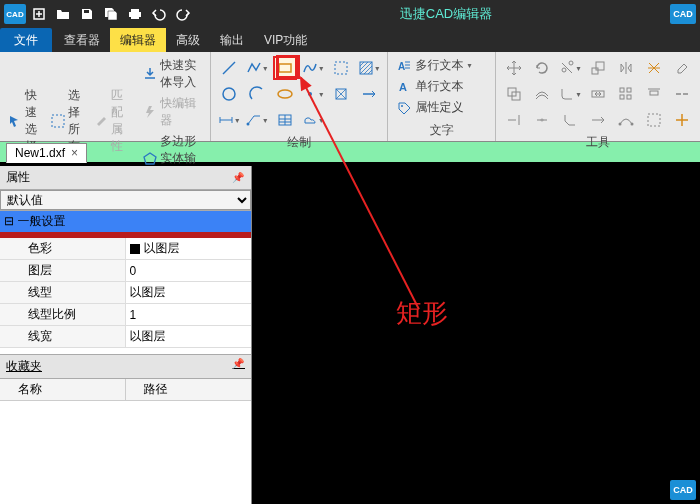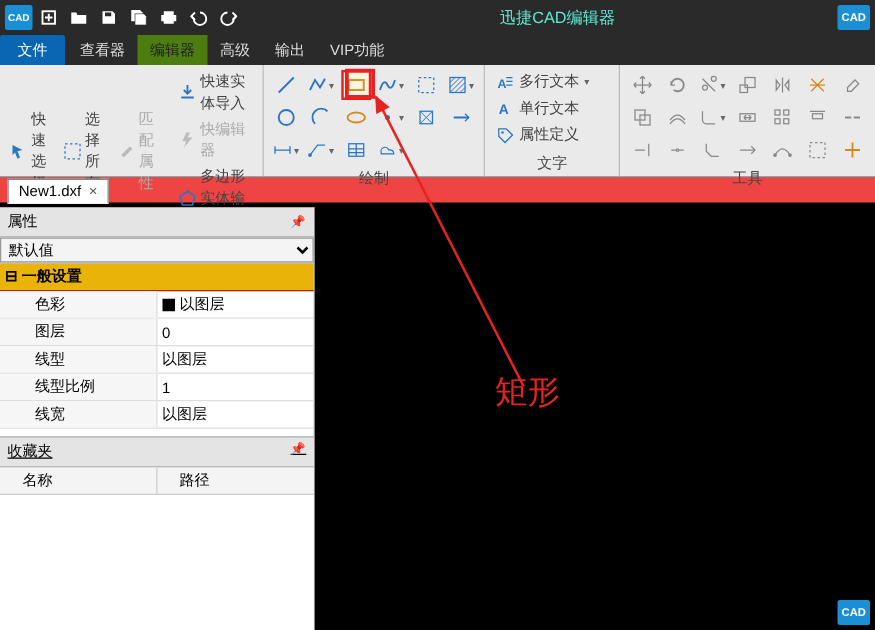--- a/index.html
+++ b/index.html
@@ -7,47 +7,47 @@
 
 .titlebar { height: 28px; background: #2a2a2a; display: flex; align-items: center; padding: 0 4px; }
 .titlebar .ticon { width: 22px; height: 20px; margin-right: 2px; display: flex; align-items: center; justify-content: center; color: #ccc; cursor: pointer; }
 .titlebar .ticon svg { fill: #fff; }
 .titlebar .title { flex: 1; text-align: center; color: #5eead4; font-size: 13px; }
 .cad-badge { position: absolute; right: 4px; top: 4px; width: 26px; height: 20px; background: #1b8fd6; color: #fff; font-size: 9px; font-weight: bold; display: flex; align-items: center; justify-content: center; border-radius: 2px; }
 
 .menubar { height: 24px; background: #2a2a2a; display: flex; align-items: stretch; }
 .menuitem { padding: 0 10px; display: flex; align-items: center; color: #ddd; font-size: 12px; cursor: pointer; }
 .menuitem.file { background: #0a66b3; color: #fff; border-radius: 2px 2px 0 0; margin-right: 2px; padding: 0 14px; }
-.menuitem.active { background: #4d7c0f; color: #222; }
+.menuitem.active { background: #fde047; color: #222; }
 
 .ribbon { height: 90px; background: #eaeaea; border-bottom: 1px solid #888; display: flex; }
 .ribbon-group { border-right: 1px solid #bbb; padding: 4px 6px 0 6px; display: flex; flex-direction: column; }
 .ribbon-group:last-child { border-right: none; }
 .rg-body { flex: 1; display: flex; flex-direction: column; gap: 2px; }
 .rg-label { font-size: 12px; color: #444; text-align: center; padding: 2px 0; }
 .rbtn { display: flex; align-items: center; gap: 3px; padding: 1px 2px; font-size: 12px; color: #444; cursor: pointer; }
 .rbtn.disabled { color: #aaa; }
 .ricon { width: 16px; height: 16px; display: inline-flex; align-items: center; justify-content: center; }
 .iconcell { width: 24px; height: 24px; display: inline-flex; align-items: center; justify-content: center; cursor: pointer; }
 .dd { font-size: 8px; color: #666; margin-left: 1px; }
 .iconrow { display: flex; gap: 4px; }
 
-.tabstrip { height: 20px; background: #ef4444; display: flex; align-items: flex-start; padding-left: 6px; }
+.tabstrip { height: 20px; background: #86efac; display: flex; align-items: flex-start; padding-left: 6px; }
 .filetab { background: #fff; border: 1px solid #888; border-bottom: 1px solid #fff; padding: 2px 8px; font-size: 12px; display: flex; align-items: center; gap: 6px; position: relative; top: 1px; }
 .filetab .close { font-size: 12px; color: #555; cursor: pointer; }
 
 .workarea { position: absolute; left: 0; top: 166px; right: 0; bottom: 0; display: flex; }
 .leftpane { width: 252px; background: #fff; border-right: 1px solid #888; display: flex; flex-direction: column; }
 .panelhdr { background: #e4e4e4; border-bottom: 1px solid #aaa; padding: 3px 6px; font-size: 12px; display: flex; justify-content: space-between; align-items: center; }
 .pin { font-size: 10px; color: #444; }
 .combo { margin: 0; }
 .combo select { width: 100%; font-size: 12px; padding: 1px 2px; border: 1px solid #999; background: #f4f4f4; }
 
 .propgrid { border-top: 1px solid #aaa; font-size: 12px; }
-.propsection { background: #eab308; padding: 2px 4px; border-bottom: 1px solid #b91c1c; font-weight: bold; }
+.propsection { background: #3b82f6; padding: 2px 4px; border-bottom: 6px solid #b91c1c; }
 .proprow { display: flex; border-bottom: 1px solid #ddd; }
 .proprow .k { width: 50%; padding: 2px 4px 2px 28px; background: #f6f6f6; border-right: 1px solid #ddd; }
 .proprow .v { width: 50%; padding: 2px 4px; display: flex; align-items: center; gap: 4px; }
 .swatch { width: 10px; height: 10px; background: #000; display: inline-block; }
 
 .favhdr { background: #e4e4e4; border-top: 1px solid #aaa; border-bottom: 1px solid #aaa; padding: 3px 6px; font-size: 12px; display: flex; justify-content: space-between; margin-top: 6px; text-decoration: underline; }
 .favcols { display: flex; font-size: 12px; border-bottom: 1px solid #ccc; background: #f4f4f4; }
 .favcols div { padding: 2px 18px; }
 .favcols .c1 { width: 50%; border-right: 1px solid #ccc; }
 .favbody { flex: 1; background: #fff; }

